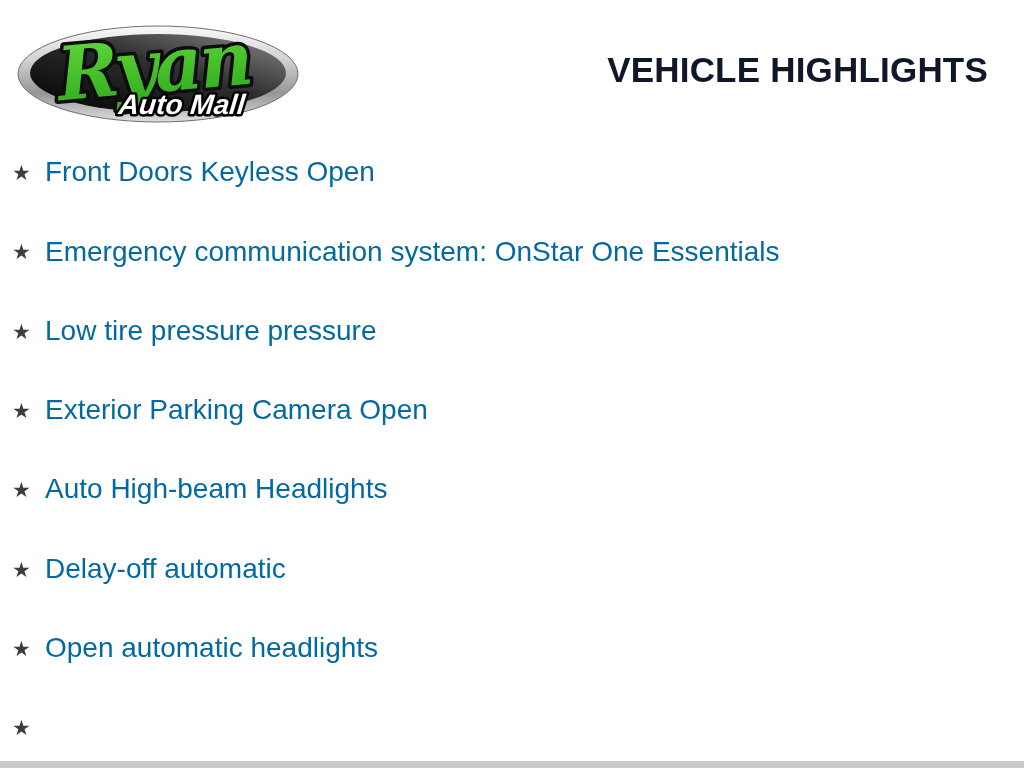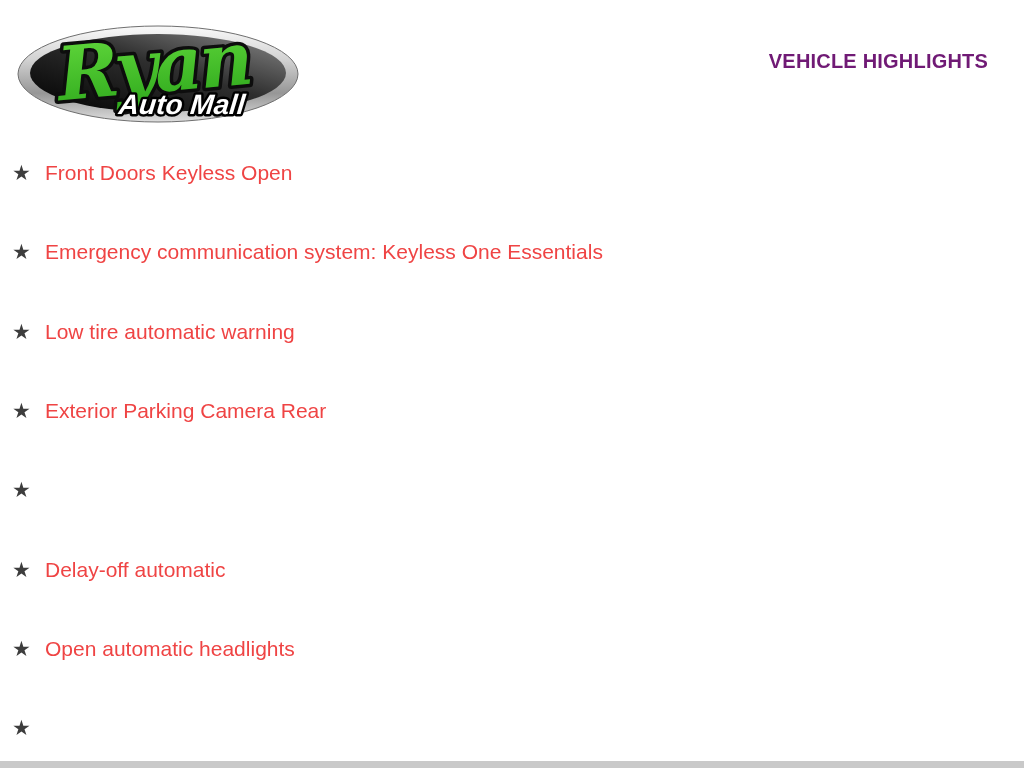--- a/index.html
+++ b/index.html
@@ -19,23 +19,23 @@
     position: absolute;
     left: 14px;
     top: 10px;
     width: 288px;
     height: 116px;
   }
   .page-title {
     position: absolute;
     top: 50px;
     right: 36px;
-    font-size: 20px;
+    font-size: 35px;
     font-weight: bold;
-    color: #701a75;
+    color: #0f172a;
     letter-spacing: 0.2px;
     white-space: nowrap;
   }
   .highlights {
     position: absolute;
     top: 133px;
     left: 0;
     right: 0;
     list-style: none;
   }
@@ -46,22 +46,22 @@
     padding-left: 12px;
   }
   .star {
     width: 33px;
     font-size: 21px;
     line-height: 1;
     color: #3d3d3d;
     flex: 0 0 33px;
   }
   .hl-label {
-    font-size: 21px;
-    color: #ef4444;
+    font-size: 28px;
+    color: #0369a1;
     line-height: 1.1;
     white-space: nowrap;
   }
   .bottom-bar {
     position: absolute;
     left: 0;
     right: 0;
     bottom: 0;
     height: 7px;
     background: #c9c9c9;
@@ -100,32 +100,33 @@
 
   <h1 class="page-title">VEHICLE HIGHLIGHTS</h1>
 
   <ul class="highlights">
     <li>
       <span class="star">★</span>
       <span class="hl-label">Front Doors Keyless Open</span>
     </li>
     <li>
       <span class="star">★</span>
-      <span class="hl-label">Emergency communication system: Keyless One Essentials</span>
+      <span class="hl-label">Emergency communication system: OnStar One Essentials</span>
     </li>
     <li>
       <span class="star">★</span>
-      <span class="hl-label">Low tire automatic warning</span>
+      <span class="hl-label">Low tire pressure pressure</span>
     </li>
     <li>
       <span class="star">★</span>
-      <span class="hl-label">Exterior Parking Camera Rear</span>
+      <span class="hl-label">Exterior Parking Camera Open</span>
     </li>
     <li>
       <span class="star">★</span>
+      <span class="hl-label">Auto High-beam Headlights</span>
     </li>
     <li>
       <span class="star">★</span>
       <span class="hl-label">Delay-off automatic</span>
     </li>
     <li>
       <span class="star">★</span>
       <span class="hl-label">Open automatic headlights</span>
     </li>
     <li>

